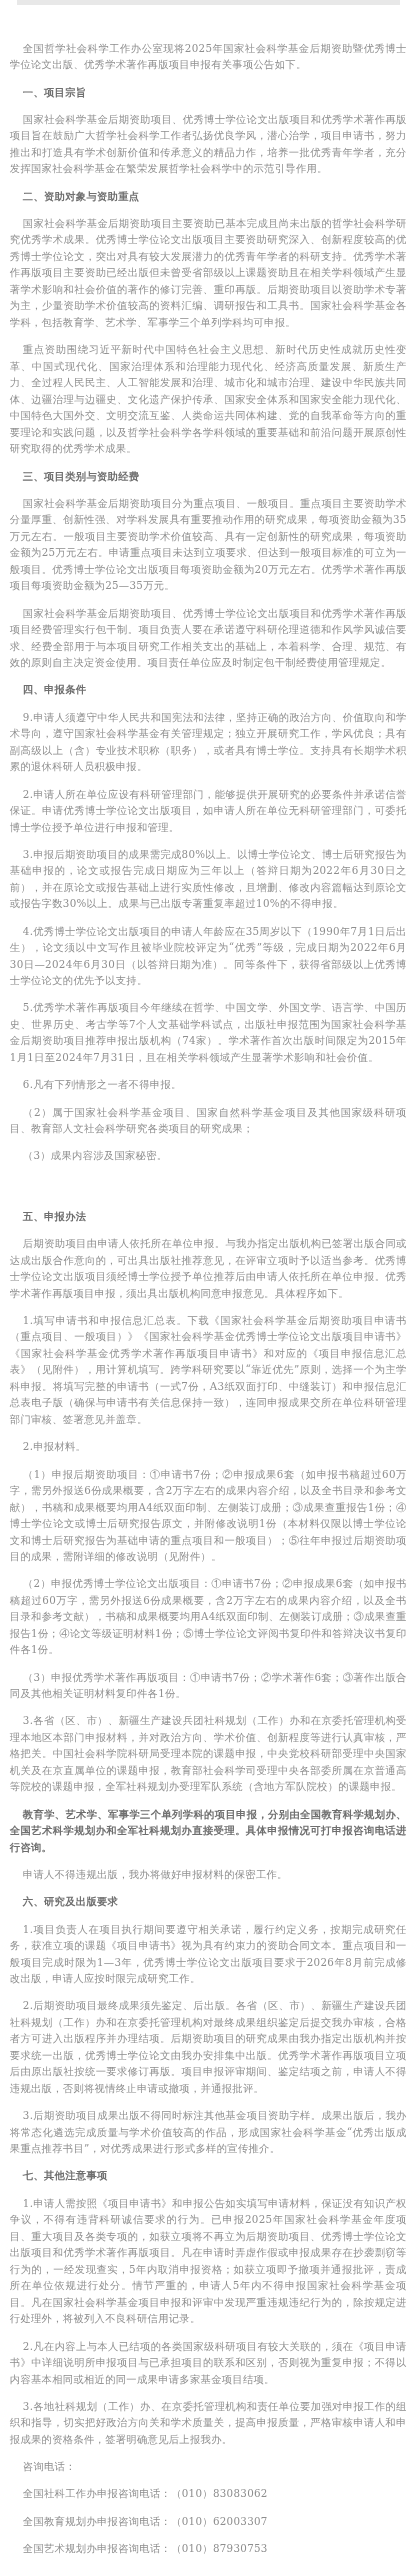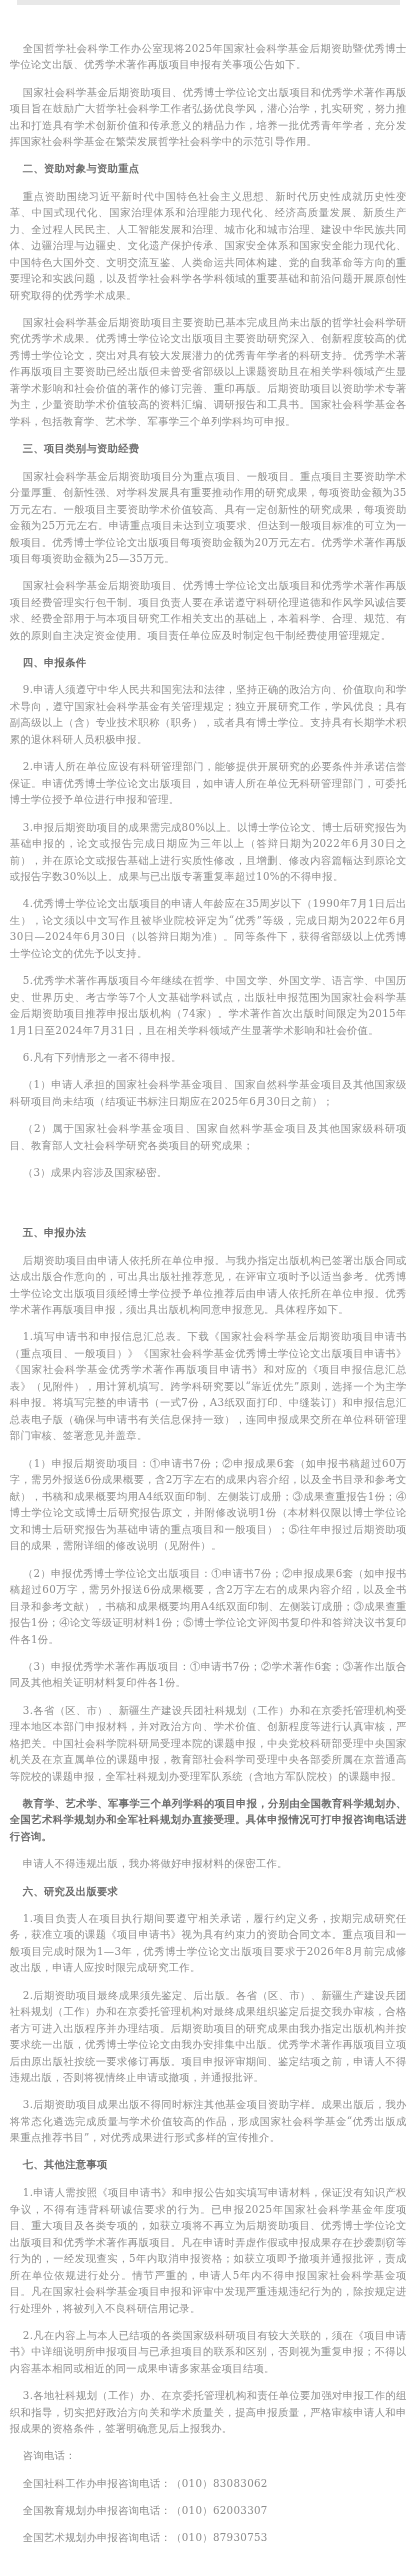--- a/index.html
+++ b/index.html
@@ -45,40 +45,41 @@
     color: #6f6f6f;
   }
 </style>
 </head>
 <body>
 
 <div class="page" style="background: rgb(255, 255, 255);">
   <div class="top-bar" style="background: rgb(232, 232, 232);"></div>
   <div class="content" style="color: rgb(142, 142, 142);">
       <p class="text">全国哲学社会科学工作办公室现将2025年国家社会科学基金后期资助暨优秀博士学位论文出版、优秀学术著作再版项目申报有关事项公告如下。</p>
-      <p class="text">国家社会科学基金后期资助项目、优秀博士学位论文出版项目和优秀学术著作再版项目旨在鼓励广大哲学社会科学工作者弘扬优良学风，潜心治学，扎实研究，努力推出和打造具有学术创新价值和传承意义的精品力作，培养一批优秀青年学者，充分发挥国家社会科学基金在繁荣发展哲学社会科学中的示范引导作用。</p>
+      <p class="heading" style="color: rgb(111, 111, 111);">一、项目宗旨</p>
+      <p class="text">国家社会科学基金后期资助项目、优秀博士学位论文出版项目和优秀学术著作再版项目旨在鼓励广大哲学社会科学工作者弘扬优良学风，潜心治学，项目申请书，努力推出和打造具有学术创新价值和传承意义的精品力作，培养一批优秀青年学者，充分发挥国家社会科学基金在繁荣发展哲学社会科学中的示范引导作用。</p>
       <p class="heading" style="color: rgb(111, 111, 111);">二、资助对象与资助重点</p>
+      <p class="text">国家社会科学基金后期资助项目主要资助已基本完成且尚未出版的哲学社会科学研究优秀学术成果。优秀博士学位论文出版项目主要资助研究深入、创新程度较高的优秀博士学位论文，突出对具有较大发展潜力的优秀青年学者的科研支持。优秀学术著作再版项目主要资助已经出版但未曾受省部级以上课题资助且在相关学科领域产生显著学术影响和社会价值的著作的修订完善、重印再版。后期资助项目以资助学术专著为主，少量资助学术价值较高的资料汇编、调研报告和工具书。国家社会科学基金各学科，包括教育学、艺术学、军事学三个单列学科均可申报。</p>
       <p class="text">重点资助围绕习近平新时代中国特色社会主义思想、新时代历史性成就历史性变革、中国式现代化、国家治理体系和治理能力现代化、经济高质量发展、新质生产力、全过程人民民主、人工智能发展和治理、城市化和城市治理、建设中华民族共同体、边疆治理与边疆史、文化遗产保护传承、国家安全体系和国家安全能力现代化、中国特色大国外交、文明交流互鉴、人类命运共同体构建、党的自我革命等方向的重要理论和实践问题，以及哲学社会科学各学科领域的重要基础和前沿问题开展原创性研究取得的优秀学术成果。</p>
-      <p class="text">国家社会科学基金后期资助项目主要资助已基本完成且尚未出版的哲学社会科学研究优秀学术成果。优秀博士学位论文出版项目主要资助研究深入、创新程度较高的优秀博士学位论文，突出对具有较大发展潜力的优秀青年学者的科研支持。优秀学术著作再版项目主要资助已经出版但未曾受省部级以上课题资助且在相关学科领域产生显著学术影响和社会价值的著作的修订完善、重印再版。后期资助项目以资助学术专著为主，少量资助学术价值较高的资料汇编、调研报告和工具书。国家社会科学基金各学科，包括教育学、艺术学、军事学三个单列学科均可申报。</p>
       <p class="heading" style="color: rgb(111, 111, 111);">三、项目类别与资助经费</p>
       <p class="text">国家社会科学基金后期资助项目分为重点项目、一般项目。重点项目主要资助学术分量厚重、创新性强、对学科发展具有重要推动作用的研究成果，每项资助金额为35万元左右。一般项目主要资助学术价值较高、具有一定创新性的研究成果，每项资助金额为25万元左右。申请重点项目未达到立项要求、但达到一般项目标准的可立为一般项目。优秀博士学位论文出版项目每项资助金额为20万元左右。优秀学术著作再版项目每项资助金额为25—35万元。</p>
       <p class="text">国家社会科学基金后期资助项目、优秀博士学位论文出版项目和优秀学术著作再版项目经费管理实行包干制。项目负责人要在承诺遵守科研伦理道德和作风学风诚信要求、经费全部用于与本项目研究工作相关支出的基础上，本着科学、合理、规范、有效的原则自主决定资金使用。项目责任单位应及时制定包干制经费使用管理规定。</p>
       <p class="heading" style="color: rgb(111, 111, 111);">四、申报条件</p>
       <p class="text">9.申请人须遵守中华人民共和国宪法和法律，坚持正确的政治方向、价值取向和学术导向，遵守国家社会科学基金有关管理规定；独立开展研究工作，学风优良；具有副高级以上（含）专业技术职称（职务），或者具有博士学位。支持具有长期学术积累的退休科研人员积极申报。</p>
       <p class="text">2.申请人所在单位应设有科研管理部门，能够提供开展研究的必要条件并承诺信誉保证。申请优秀博士学位论文出版项目，如申请人所在单位无科研管理部门，可委托博士学位授予单位进行申报和管理。</p>
       <p class="text">3.申报后期资助项目的成果需完成80%以上。以博士学位论文、博士后研究报告为基础申报的，论文或报告完成日期应为三年以上（答辩日期为2022年6月30日之前），并在原论文或报告基础上进行实质性修改，且增删、修改内容篇幅达到原论文或报告字数30%以上。成果与已出版专著重复率超过10%的不得申报。</p>
       <p class="text">4.优秀博士学位论文出版项目的申请人年龄应在35周岁以下（1990年7月1日后出生），论文须以中文写作且被毕业院校评定为“优秀”等级，完成日期为2022年6月30日—2024年6月30日（以答辩日期为准）。同等条件下，获得省部级以上优秀博士学位论文的优先予以支持。</p>
       <p class="text">5.优秀学术著作再版项目今年继续在哲学、中国文学、外国文学、语言学、中国历史、世界历史、考古学等7个人文基础学科试点，出版社申报范围为国家社会科学基金后期资助项目推荐申报出版机构（74家）。学术著作首次出版时间限定为2015年1月1日至2024年7月31日，且在相关学科领域产生显著学术影响和社会价值。</p>
       <p class="text">6.凡有下列情形之一者不得申报。</p>
-      <p class="text">（1）申请人承担的国家社会科学基金项目、国家自然科学基金项目及其他国家级科研项目尚未结项（结项证书标注日期应在2025年6月30日之前）；</p>
       <p class="text">（2）属于国家社会科学基金项目、国家自然科学基金项目及其他国家级科研项目、教育部人文社会科学研究各类项目的研究成果；</p>
       <p class="text">（3）成果内容涉及国家秘密。</p>
       <p class="heading" style="color: rgb(111, 111, 111); margin-top: 44px;">五、申报办法</p>
       <p class="text">后期资助项目由申请人依托所在单位申报。与我办指定出版机构已签署出版合同或达成出版合作意向的，可出具出版社推荐意见，在评审立项时予以适当参考。优秀博士学位论文出版项目须经博士学位授予单位推荐后由申请人依托所在单位申报。优秀学术著作再版项目申报，须出具出版机构同意申报意见。具体程序如下。</p>
       <p class="text">1.填写申请书和申报信息汇总表。下载《国家社会科学基金后期资助项目申请书（重点项目、一般项目）》《国家社会科学基金优秀博士学位论文出版项目申请书》《国家社会科学基金优秀学术著作再版项目申请书》和对应的《项目申报信息汇总表》（见附件），用计算机填写。跨学科研究要以“靠近优先”原则，选择一个为主学科申报。将填写完整的申请书（一式7份，A3纸双面打印、中缝装订）和申报信息汇总表电子版（确保与申请书有关信息保持一致），连同申报成果交所在单位科研管理部门审核、签署意见并盖章。</p>
+      <p class="text">2.申报材料。</p>
       <p class="text">（1）申报后期资助项目：①申请书7份；②申报成果6套（如申报书稿超过60万字，需另外报送6份成果概要，含2万字左右的成果内容介绍，以及全书目录和参考文献），书稿和成果概要均用A4纸双面印制、左侧装订成册；③成果查重报告1份；④博士学位论文或博士后研究报告原文，并附修改说明1份（本材料仅限以博士学位论文和博士后研究报告为基础申请的重点项目和一般项目）；⑤往年申报过后期资助项目的成果，需附详细的修改说明（见附件）。</p>
       <p class="text">（2）申报优秀博士学位论文出版项目：①申请书7份；②申报成果6套（如申报书稿超过60万字，需另外报送6份成果概要，含2万字左右的成果内容介绍，以及全书目录和参考文献），书稿和成果概要均用A4纸双面印制、左侧装订成册；③成果查重报告1份；④论文等级证明材料1份；⑤博士学位论文评阅书复印件和答辩决议书复印件各1份。</p>
       <p class="text">（3）申报优秀学术著作再版项目：①申请书7份；②学术著作6套；③著作出版合同及其他相关证明材料复印件各1份。</p>
       <p class="text">3.各省（区、市）、新疆生产建设兵团社科规划（工作）办和在京委托管理机构受理本地区本部门申报材料，并对政治方向、学术价值、创新程度等进行认真审核，严格把关。中国社会科学院科研局受理本院的课题申报，中央党校科研部受理中央国家机关及在京直属单位的课题申报，教育部社会科学司受理中央各部委所属在京普通高等院校的课题申报，全军社科规划办受理军队系统（含地方军队院校）的课题申报。</p>
       <p class="bold" style="color: rgb(111, 111, 111);">教育学、艺术学、军事学三个单列学科的项目申报，分别由全国教育科学规划办、全国艺术科学规划办和全军社科规划办直接受理。具体申报情况可打申报咨询电话进行咨询。</p>
       <p class="text">申请人不得违规出版，我办将做好申报材料的保密工作。</p>
       <p class="heading" style="color: rgb(111, 111, 111);">六、研究及出版要求</p>
       <p class="text">1.项目负责人在项目执行期间要遵守相关承诺，履行约定义务，按期完成研究任务，获准立项的课题《项目申请书》视为具有约束力的资助合同文本。重点项目和一般项目完成时限为1—3年，优秀博士学位论文出版项目要求于2026年8月前完成修改出版，申请人应按时限完成研究工作。</p>
       <p class="text">2.后期资助项目最终成果须先鉴定、后出版。各省（区、市）、新疆生产建设兵团社科规划（工作）办和在京委托管理机构对最终成果组织鉴定后提交我办审核，合格者方可进入出版程序并办理结项。后期资助项目的研究成果由我办指定出版机构并按要求统一出版，优秀博士学位论文由我办安排集中出版。优秀学术著作再版项目立项后由原出版社按统一要求修订再版。项目申报评审期间、鉴定结项之前，申请人不得违规出版，否则将视情终止申请或撤项，并通报批评。</p>
       <p class="text">3.后期资助项目成果出版不得同时标注其他基金项目资助字样。成果出版后，我办将常态化遴选完成质量与学术价值较高的作品，形成国家社会科学基金“优秀出版成果重点推荐书目”，对优秀成果进行形式多样的宣传推介。</p>

